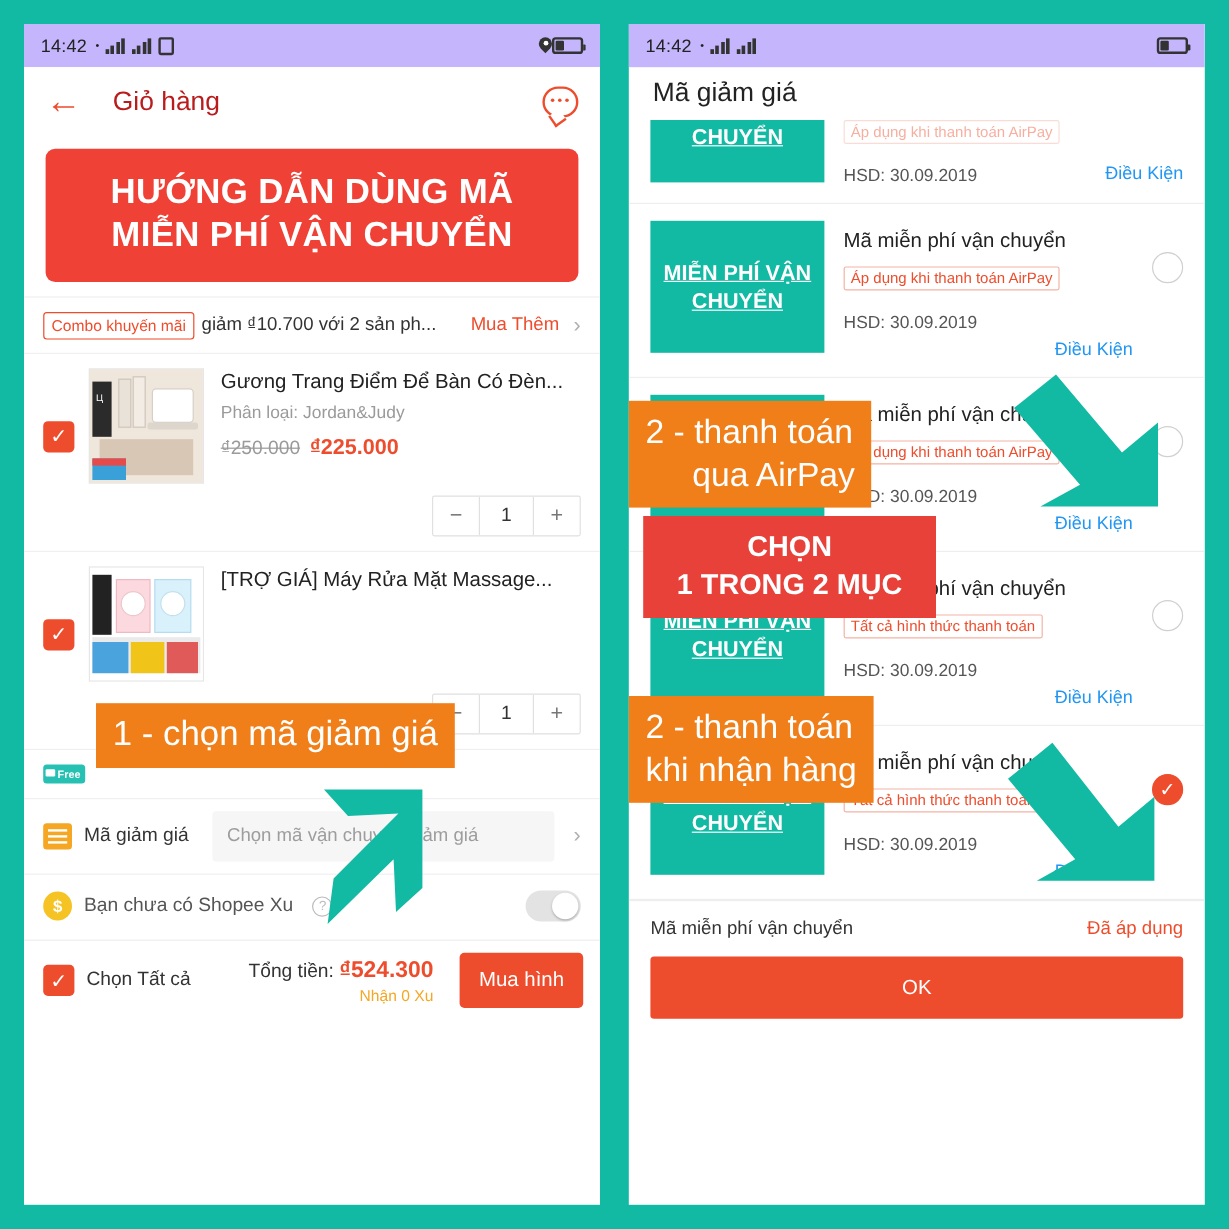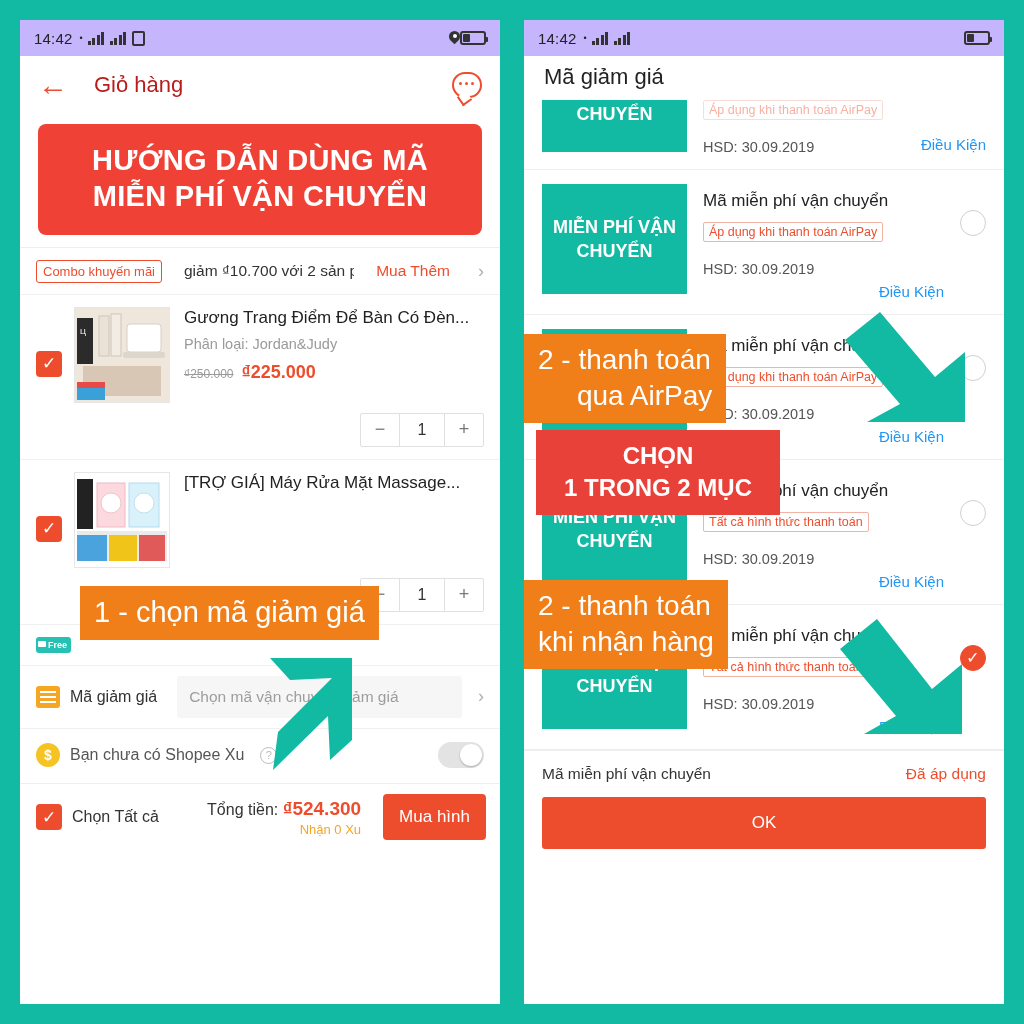--- a/index.html
+++ b/index.html
@@ -80,21 +80,21 @@
     margin: 10px 18px 0 18px;
     background: #ef4136; border-radius: 8px;
     color: #fff; text-align: center;
     padding: 18px 10px 20px 10px;
     font-size: 29px; font-weight: bold; line-height: 1.25;
     letter-spacing: .3px;
   }
 
   
   .combo-row {
-    display: flex; align-items: center; gap: 22px;
+    display: flex; align-items: center; gap: 6px;
     padding: 12px 16px 11px 16px; margin-top: 12px;
     border-top: 1px solid #eee;
     font-size: 15px;
   }
   .combo-tag {
     color: #ee4d2d; border: 1px solid #ee4d2d; border-radius: 3px;
     font-size: 13px; padding: 3px 6px; white-space: nowrap;
   }
   .combo-text { color: #333; font-size: 15.5px; flex: 1; white-space: nowrap; overflow: hidden;}
   .combo-more { color: #ee4d2d; font-size: 15.5px; white-space: nowrap;}
@@ -117,21 +117,21 @@
     background: #f3ede6;
   }
   .thumb2 { background: #ffffff; }
   .pinfo { margin-left: 14px; flex: 1; min-width: 0;}
   .pname {
     font-size: 17px; color: #222; line-height: 1.3;
     white-space: nowrap; overflow: hidden; text-overflow: ellipsis;
   }
   .pvar { font-size: 14.5px; color: #9a9a9a; margin-top: 7px;}
   .prices { margin-top: 10px; display: flex; align-items: baseline; gap: 8px;}
-  .old-price { color: #9a9a9a; font-size: 12px; text-decoration: line-through;}
+  .old-price { color: #9a9a9a; font-size: 16px; text-decoration: line-through;}
   .new-price { color: #ee4d2d; font-size: 18px; font-weight: bold;}
   .qty {
     display: flex; justify-content: flex-end; margin: 10px 16px 12px 0;
   }
   .qty .box {
     display: flex; border: 1px solid #e0e0e0; border-radius: 2px; overflow: hidden;
   }
   .qty .box span {
     width: 38px; height: 32px; display: flex; align-items: center; justify-content: center;
     font-size: 18px; color: #777;
@@ -207,20 +207,21 @@
   .r-title { font-size: 22px; color: #222; padding: 8px 20px 10px 20px;}
   .voucher-item {
     display: flex; padding: 14px 18px 14px 18px; gap: 16px; align-items: flex-start;
     border-bottom: 1px solid #eee; position: relative;
   }
   .v-left {
     width: 145px; min-height: 110px; background: #12b9a3; color: #fff;
     display: flex; align-items: center; justify-content: center; text-align: center;
     font-size: 18px; font-weight: bold; line-height: 1.35; flex: none;
     padding: 6px;
+    text-decoration: underline;
   }
   .v-right { flex: 1; padding-top: 6px; min-width: 0;}
   .v-name { font-size: 17px; color: #222; line-height: 1.35;}
   .v-cond {
     display: inline-block; margin-top: 9px; font-size: 12.5px; color: #ee4d2d;
     border: 1px solid #f3b3a4; border-radius: 2px; padding: 2px 5px;
   }
   .v-hsd { font-size: 14.5px; color: #555; margin-top: 19px;}
   .v-link { color: #2196f3; font-size: 15px; text-align: right; margin-top: 6px;}
   .radio {

